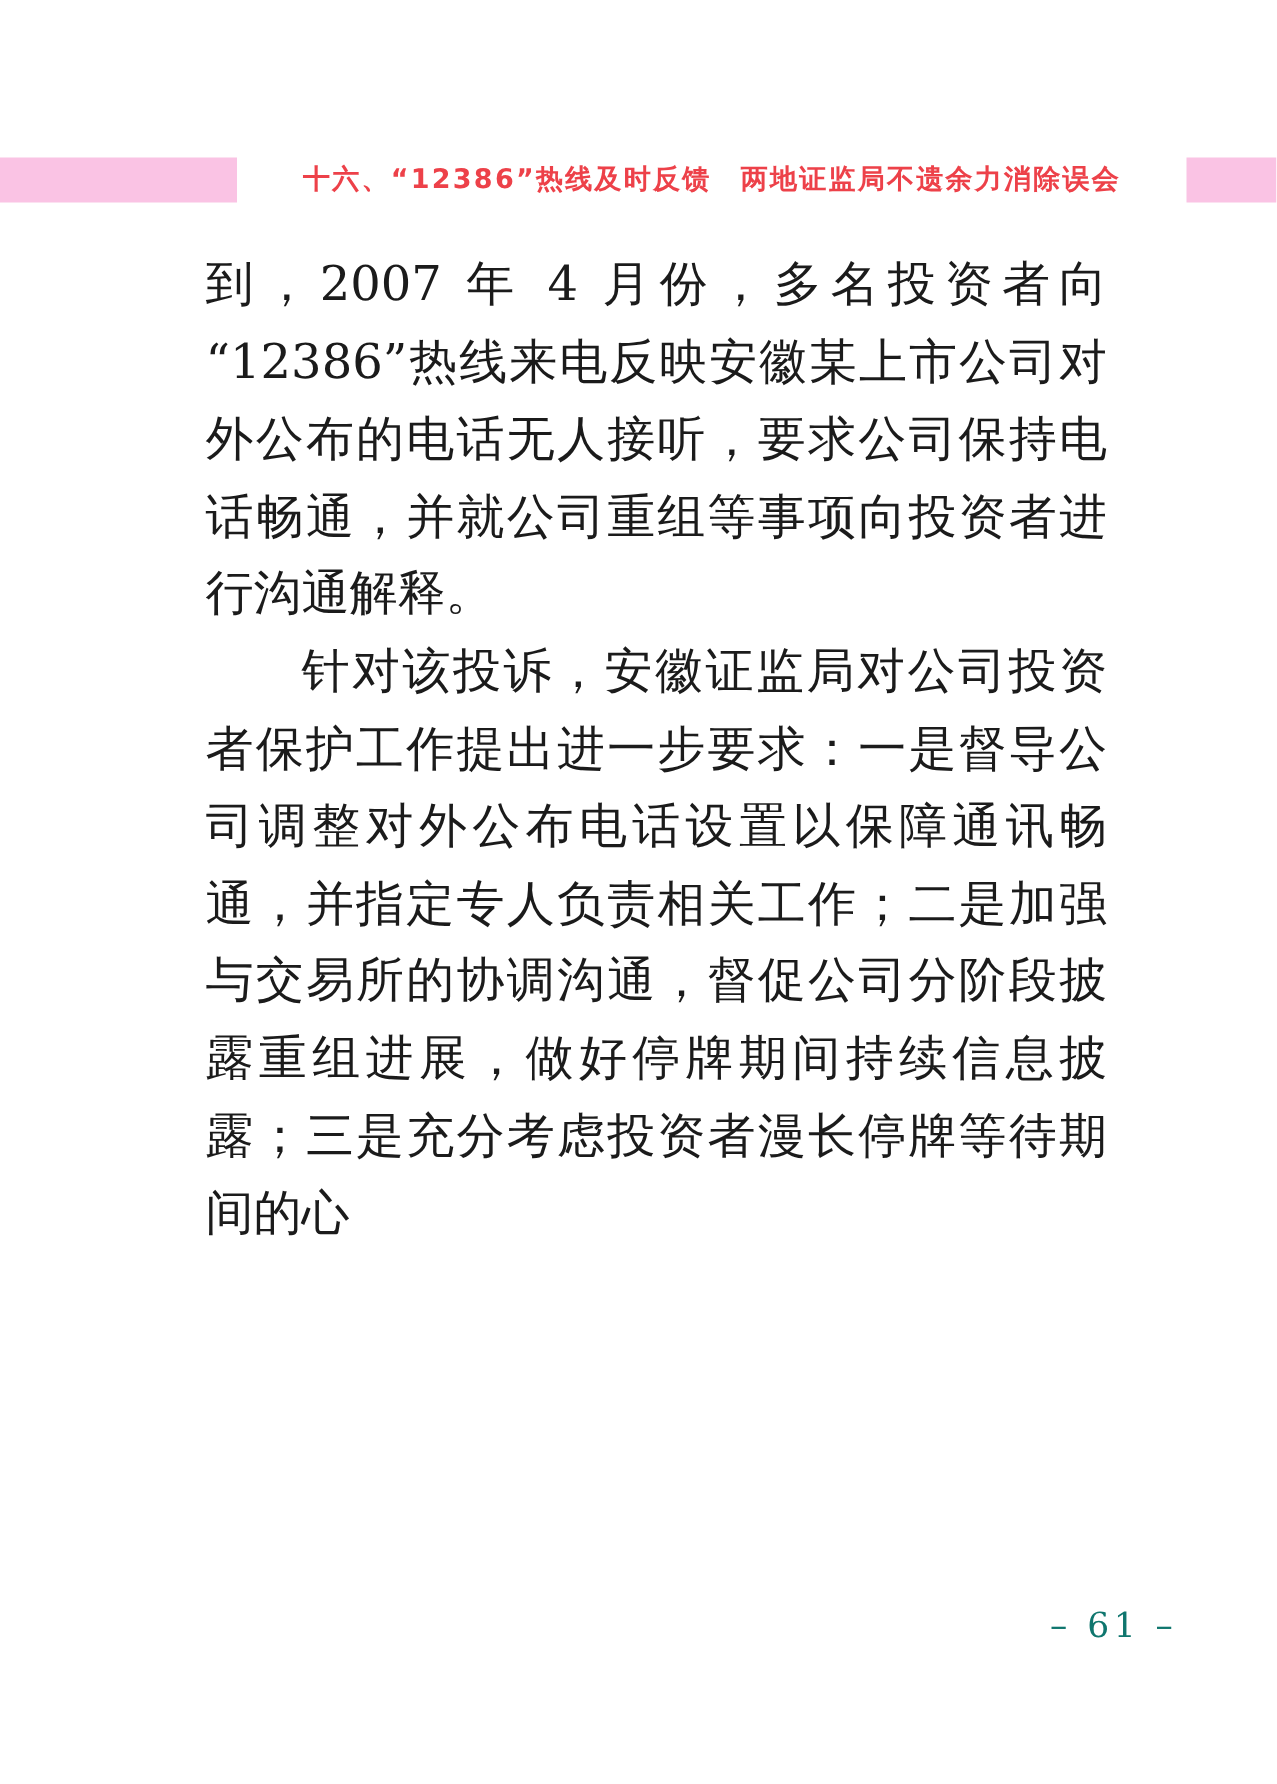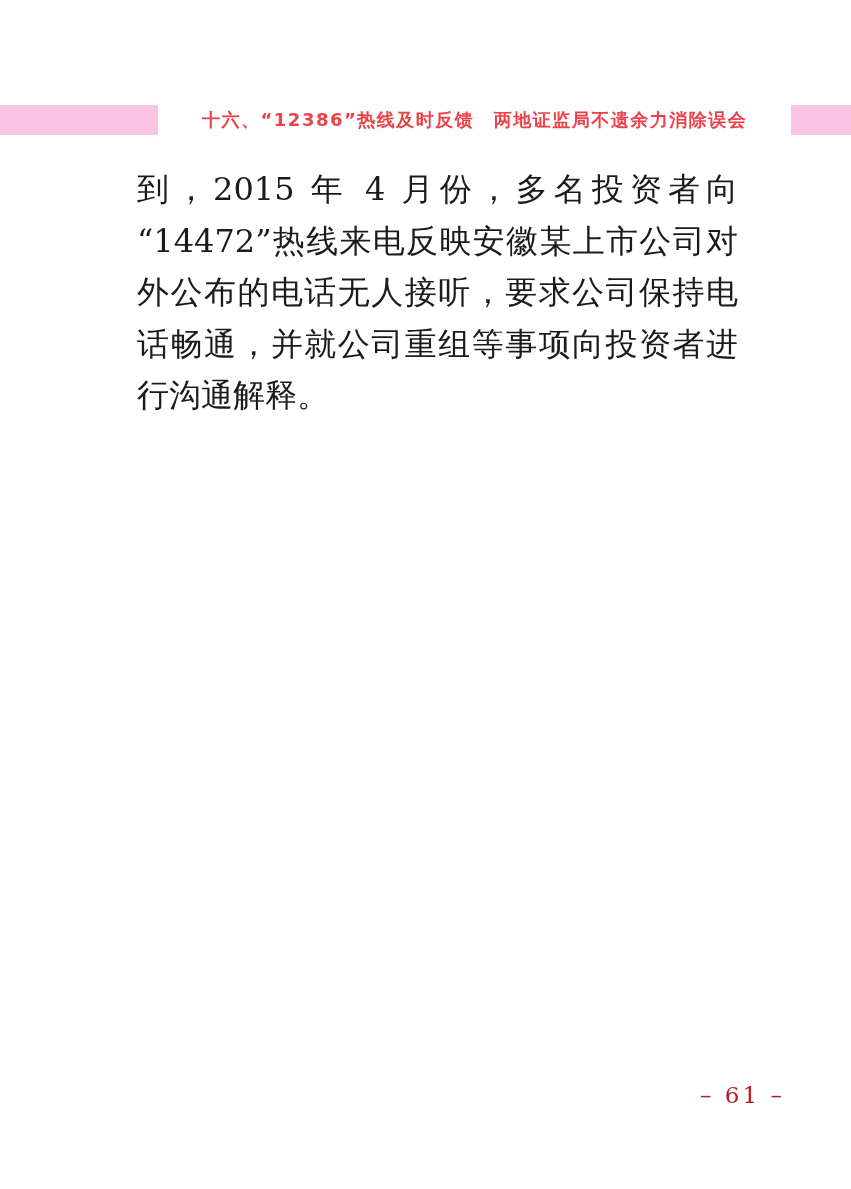--- a/index.html
+++ b/index.html
@@ -68,39 +68,40 @@
   
   .page-footer{
     position:absolute;
     top:1066px;
     left:0;
     width:851px;
   }
   .page-number{
     position:absolute;
     left:700px;
-    top:16px;
+    top:5px;
     font-size:23px;
     letter-spacing:3px;
-    color:#b91c1c;
+    color:#0f766e;
     white-space:nowrap;
   }
 </style>
 </head>
 <body>
 
 <div class="page">
 
   <header class="running-header">
     <div class="band-block band-left"></div>
     <div class="header-title">十六、“12386”热线及时反馈　两地证监局不遗余力消除误会</div>
     <div class="band-block band-right"></div>
   </header>
 
   <main class="body-text">
-    <p class="para continuation">到，2015 年 4 月份，多名投资者向“14472”热线来电反映安徽某上市公司对外公布的电话无人接听，要求公司保持电话畅通，并就公司重组等事项向投资者进行沟通解释。</p>
+    <p class="para continuation">到，2007 年 4 月份，多名投资者向“12386”热线来电反映安徽某上市公司对外公布的电话无人接听，要求公司保持电话畅通，并就公司重组等事项向投资者进行沟通解释。</p>
+    <p class="para">针对该投诉，安徽证监局对公司投资者保护工作提出进一步要求：一是督导公司调整对外公布电话设置以保障通讯畅通，并指定专人负责相关工作；二是加强与交易所的协调沟通，督促公司分阶段披露重组进展，做好停牌期间持续信息披露；三是充分考虑投资者漫长停牌等待期间的心</p>
   </main>
 
   <footer class="page-footer">
     <span class="page-number">– 61 –</span>
   </footer>
 
 </div>
 
 </body></html>

